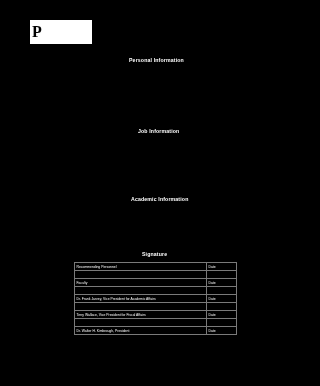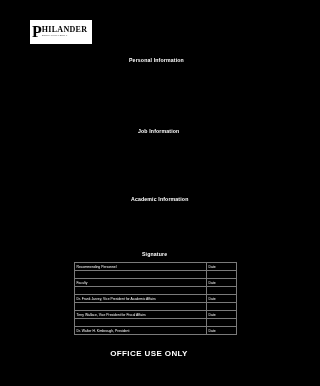--- a/index.html
+++ b/index.html
@@ -116,24 +116,20 @@
     color: #ffffff;
   }
 </style>
 </head>
 <body>
 
 <div class="page">
 
   <div class="logo-box">
     <span class="logo-mark">P</span>
-    <span class="logo-text-wrap">
-      <span class="logo-name">HILANDER</span>
-      <span class="logo-sub">SMITH UNIVERSITY</span>
-    </span>
   </div>
 
   <div class="section-heading" id="sec-personal">Personal Information</div>
   <div class="section-heading" id="sec-job">Job Information</div>
   <div class="section-heading" id="sec-academic">Academic Information</div>
   <div class="section-heading" id="sec-signature">Signature</div>
 
   <table class="sig-table">
     <tbody>
       <tr>
@@ -168,15 +164,14 @@
         <td class="label-cell blank"></td>
         <td class="date-cell blank"></td>
       </tr>
       <tr>
         <td class="label-cell">Dr. Walter H. Kimbrough, President</td>
         <td class="date-cell">Date</td>
       </tr>
     </tbody>
   </table>
 
-  <div class="office-only">OFFICE USE ONLY</div>
 
 </div>
 
 </body></html>

